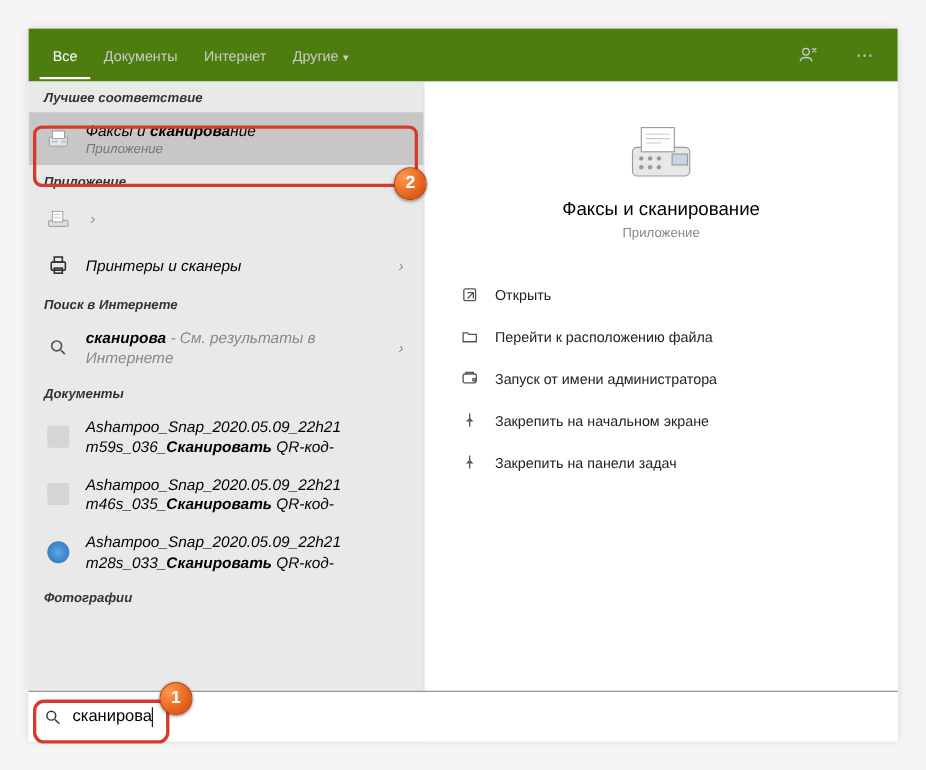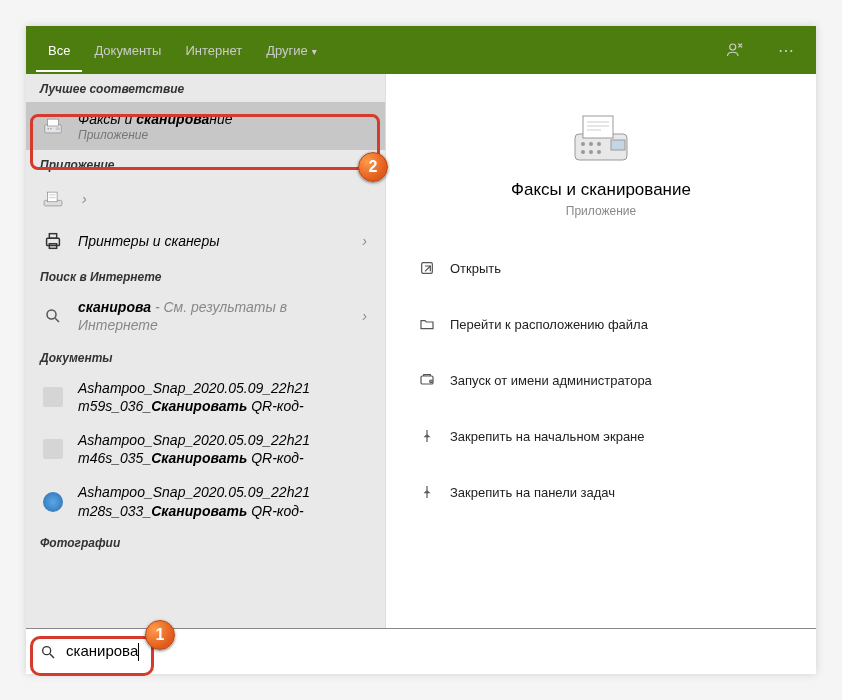--- a/index.html
+++ b/index.html
@@ -21,21 +21,21 @@
   .result .title { font-size: 14px; color: #000; line-height: 1.3; }
   .result .title b { font-weight: 600; }
   .result .sub { font-size: 12px; color: #777; }
   .result .chev { color: #888; font-size: 14px; padding: 0 4px; }
   .doc-ico { width: 20px; height: 20px; background: #d5d5d5; border-radius: 2px; }
   .right { flex: 1; background: #fff; display: flex; flex-direction: column; align-items: stretch; }
   .preview-top { display: flex; flex-direction: column; align-items: center; padding: 36px 20px 24px; }
   .fax-icon { width: 64px; height: 56px; margin-bottom: 14px; }
   .preview-title { font-size: 17px; color: #000; font-weight: 400; margin-bottom: 4px; }
   .preview-sub { font-size: 12px; color: #888; }
-  .actions { padding: 8px 28px; display: flex; flex-direction: column; gap: 20px; }
+  .actions { padding: 8px 28px; display: flex; flex-direction: column; gap: 2px; }
   .action { display: flex; align-items: center; gap: 14px; padding: 9px 4px; font-size: 13px; color: #222; cursor: pointer; }
   .action .ai { width: 18px; height: 18px; display: flex; align-items: center; justify-content: center; color: #555; font-size: 15px; }
   .searchbar { position: absolute; left: 26px; bottom: 26px; width: 790px; height: 46px; border-top: 1px solid #888; background: #fff; display: flex; align-items: center; padding: 0 14px; gap: 10px; }
   .searchbar .mag { color: #333; font-size: 16px; }
   .caret { display: inline-block; width: 1px; height: 18px; background: #000; vertical-align: middle; animation: blink 1s step-end infinite; }
   @keyframes blink { 50% { opacity: 0; } }
   .callout-box1 { position: absolute; left: 30px; top: 114px; width: 350px; height: 56px; border: 3px solid #d63a2c; border-radius: 8px; pointer-events: none; }
   .callout-box2 { position: absolute; left: 30px; bottom: 24px; width: 124px; height: 40px; border: 3px solid #d63a2c; border-radius: 10px; pointer-events: none; }
   .badge { position: absolute; width: 30px; height: 30px; border-radius: 50%; background: radial-gradient(circle at 30% 30%, #ff9a4a, #e05a1a 70%); color: #fff; font-weight: 700; font-size: 16px; display: flex; align-items: center; justify-content: center; box-shadow: 0 1px 3px rgba(0,0,0,0.5); border: 1px solid #b84510; }
   .badge1 { left: 145px; bottom: 50px; }

